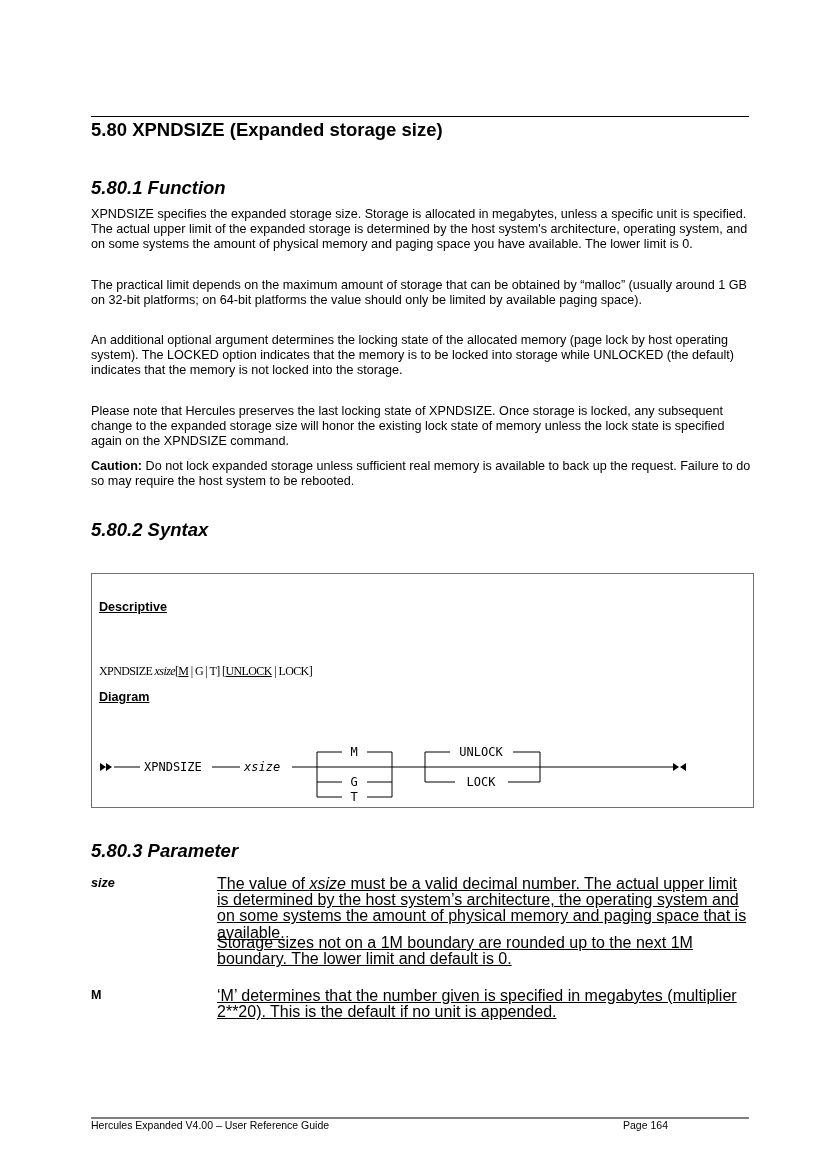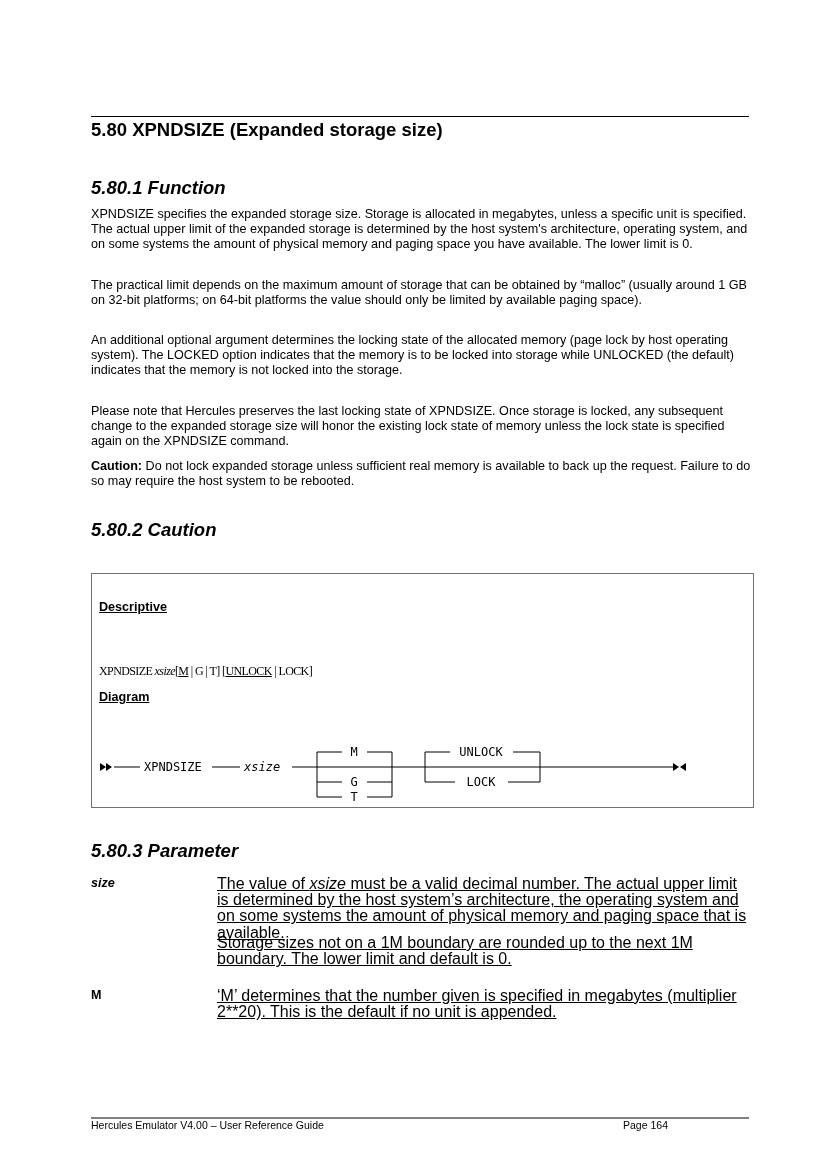--- a/index.html
+++ b/index.html
@@ -34,21 +34,21 @@
   <div class="top-rule"></div>
   <div class="h1">5.80  XPNDSIZE (Expanded storage size)</div>
 
   <div class="h2" style="top:177px">5.80.1  Function</div>
   <div class="para" style="top:207px">XPNDSIZE specifies the expanded storage size. Storage is allocated in megabytes, unless a specific unit is specified. The actual upper limit of the expanded storage is determined by the host system's architecture, operating system, and on some systems the amount of physical memory and paging space you have available. The lower limit is 0.</div>
   <div class="para" style="top:278px">The practical limit depends on the maximum amount of storage that can be obtained by “malloc” (usually around 1 GB on 32-bit platforms; on 64-bit platforms the value should only be limited by available paging space).</div>
   <div class="para" style="top:333px">An additional optional argument determines the locking state of the allocated memory (page lock by host operating system). The LOCKED option indicates that the memory is to be locked into storage while UNLOCKED (the default) indicates that the memory is not locked into the storage.</div>
   <div class="para" style="top:404px">Please note that Hercules preserves the last locking state of XPNDSIZE. Once storage is locked, any subsequent change to the expanded storage size will honor the existing lock state of memory unless the lock state is specified again on the XPNDSIZE command.</div>
   <div class="para" style="top:459px"><b>Caution:</b><span> Do not lock expanded storage unless sufficient real memory is available to back up the request. Failure to do so may require the host system to be rebooted.</span></div>
 
-  <div class="h2" style="top:519px">5.80.2  Caution</div>
+  <div class="h2" style="top:519px">5.80.2  Syntax</div>
 
   <div class="syntax-box">
     <div class="box-label" style="top:26px">Descriptive</div>
     <div class="descr mono"><span>XPNDSIZE </span><span class="it">xsize</span><span>[</span><span class="ul">M</span><span> | G | T] [</span><span class="ul">UNLOCK</span><span> | LOCK]</span></div>
 
     <div class="box-label" style="top:116px">Diagram</div>
 
     <svg class="diagram" viewBox="0 0 663 90" width="663" height="90">
       <g stroke="#000" stroke-width="1" fill="none">
 
@@ -90,15 +90,15 @@
   <div class="h2" style="top:840px">5.80.3  Parameter</div>
 
   <div class="param-term it" style="top:876px">size</div>
   <div class="param-desc" style="top:876px"><span>The value of </span><i>xsize</i><span> must be a valid decimal number. The actual upper limit is determined by the host system’s architecture, the operating system and on some systems the amount of physical memory and paging space that is available.</span></div>
   <div class="param-desc" style="top:935px">Storage sizes not on a 1M boundary are rounded up to the next 1M boundary. The lower limit and default is 0.</div>
 
   <div class="param-term" style="top:988px">M</div>
   <div class="param-desc" style="top:988px">‘M’ determines that the number given is specified in megabytes (multiplier 2**20). This is the default if no unit is appended.</div>
 
   <div class="footer-rule"></div>
-  <div class="footer-left">Hercules Emulator V4.00 – User Reference Guide</div>
+  <div class="footer-left">Hercules Expanded V4.00 – User Reference Guide</div>
   <div class="footer-right">Page 164</div>
 </div>
 
 </body></html>

